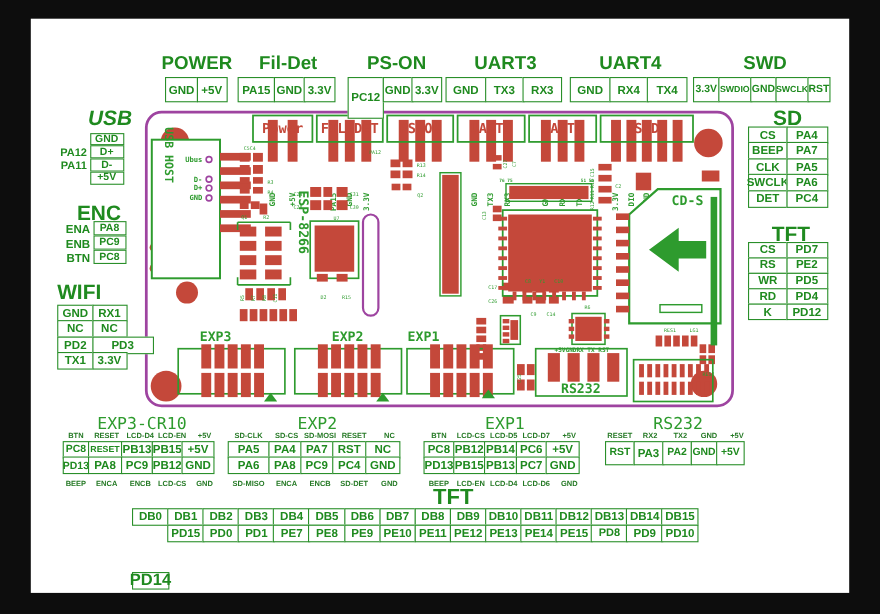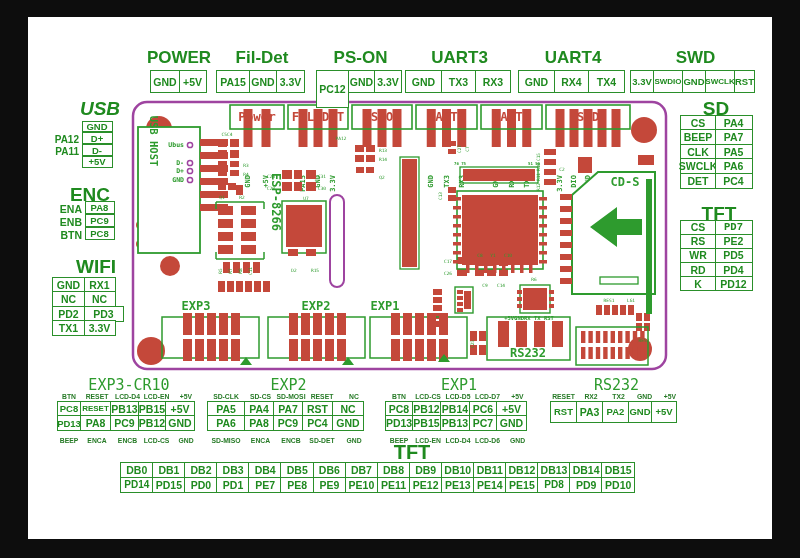--- a/index.html
+++ b/index.html
@@ -429,33 +429,33 @@
         </div>
         <div style="display: flex; height: 13px;">
           <div class="outerlab" style="width: 32px; font-size: 10.5px;">ENB</div>
           <div class="cell" style="width: 30px; height: 13px; font-size: 9.5px; margin-top: -1.5px;">PC9</div>
         </div>
         <div style="display: flex; height: 13px;">
           <div class="outerlab" style="width: 32px; font-size: 10.5px;">BTN</div>
           <div class="cell" style="width: 30px; height: 13px; font-size: 9.5px; margin-top: -1.5px;">PC8</div>
         </div>
       </div>
-      <div class="sideTitle" style="position: absolute; left: 96px; top: 256px;">WIFI</div>
+      <div class="sideTitle" style="position: absolute; left: 72px; top: 256px;">WIFI</div>
       <div style="position: absolute; left: 52px; top: 278px;">
         <div style="display: flex; height: 16px; margin-top: -1.5px;">
           <div class="cell" style="width: 33px; height: 16px; font-size: 10.5px;">GND</div>
           <div class="cell" style="width: 32px; height: 16px; font-size: 10.5px;">RX1</div>
         </div>
         <div style="display: flex; height: 16px; margin-top: -1.5px;">
           <div class="cell" style="width: 33px; height: 16px; font-size: 10.5px;">NC</div>
           <div class="cell" style="width: 32px; height: 16px; font-size: 10.5px;">NC</div>
         </div>
         <div style="display: flex; height: 16px; margin-top: -1.5px;">
           <div class="cell" style="width: 33px; height: 16px; font-size: 10.5px;">PD2</div>
-          <div class="cell" style="width: 40px; height: 16px; font-size: 10.5px;">PD3</div>
+          <div class="cell" style="width: 56px; height: 16px; font-size: 10.5px;">PD3</div>
         </div>
         <div style="display: flex; height: 16px; margin-top: -1.5px;">
           <div class="cell" style="width: 33px; height: 16px; font-size: 10.5px;">TX1</div>
           <div class="cell" style="width: 32px; height: 16px; font-size: 10.5px;">3.3V</div>
         </div>
       </div>
       <div class="sideTitle" style="position: absolute; left: 716px; top: 98px;">SD</div>
       <div style="position: absolute; left: 680px; top: 116px;">
         <div style="display: flex; height: 16px; margin-top: -1.5px;">
           <div class="cell" style="width: 36px; height: 16px; font-size: 10.5px;">CS</div>
@@ -475,21 +475,21 @@
         </div>
         <div style="display: flex; height: 16px; margin-top: -1.5px;">
           <div class="cell" style="width: 36px; height: 16px; font-size: 10.5px;">DET</div>
           <div class="cell" style="width: 38px; height: 16px; font-size: 10.5px;">PC4</div>
         </div>
       </div>
       <div class="sideTitle" style="position: absolute; left: 719px; top: 203px;">TFT</div>
       <div style="position: absolute; left: 680px; top: 221px;">
         <div style="display: flex; height: 15.6px; margin-top: -1.5px;">
           <div class="cell" style="width: 36px; height: 15.6px; font-size: 10.5px;">CS</div>
-          <div class="cell" style="width: 38px; height: 15.6px; font-size: 10.5px; font-family: Liberation Mono, monospace;">PD7</div>
+          <div class="cell" style="width: 38px; height: 15.6px; font-size: 10.5px;">PD7</div>
         </div>
         <div style="display: flex; height: 15.6px; margin-top: -1.5px;">
           <div class="cell" style="width: 36px; height: 15.6px; font-size: 10.5px;">RS</div>
           <div class="cell" style="width: 38px; height: 15.6px; font-size: 10.5px;">PE2</div>
         </div>
         <div style="display: flex; height: 15.6px; margin-top: -1.5px;">
           <div class="cell" style="width: 36px; height: 15.6px; font-size: 10.5px;">WR</div>
           <div class="cell" style="width: 38px; height: 15.6px; font-size: 10.5px;">PD5</div>
         </div>
         <div style="display: flex; height: 15.6px; margin-top: -1.5px;">
@@ -633,21 +633,21 @@
           <div class="cell" style="width: 33.6px; height: 16.5px; font-size: 10.5px;">DB8</div>
           <div class="cell" style="width: 33.6px; height: 16.5px; font-size: 10.5px;">DB9</div>
           <div class="cell" style="width: 33.6px; height: 16.5px; font-size: 10.5px;">DB10</div>
           <div class="cell" style="width: 33.6px; height: 16.5px; font-size: 10.5px;">DB11</div>
           <div class="cell" style="width: 33.6px; height: 16.5px; font-size: 10.5px;">DB12</div>
           <div class="cell" style="width: 33.6px; height: 16.5px; font-size: 10.5px;">DB13</div>
           <div class="cell" style="width: 33.6px; height: 16.5px; font-size: 10.5px;">DB14</div>
           <div class="cell" style="width: 33.6px; height: 16.5px; font-size: 10.5px;">DB15</div>
         </div>
         <div style="display: flex; height: 16.5px; margin-top: -1.5px;">
-          <div class="cell" style="width: 33.6px; height: 16.5px; font-size: 10px;">PD14</div>
+          <div class="cell" style="width: 33.6px; height: 16.5px; font-size: 15px; margin-top: 43px;">PD14</div>
           <div class="cell" style="width: 33.6px; height: 16.5px; font-size: 10.5px;">PD15</div>
           <div class="cell" style="width: 33.6px; height: 16.5px; font-size: 10.5px;">PD0</div>
           <div class="cell" style="width: 33.6px; height: 16.5px; font-size: 10.5px;">PD1</div>
           <div class="cell" style="width: 33.6px; height: 16.5px; font-size: 10.5px;">PE7</div>
           <div class="cell" style="width: 33.6px; height: 16.5px; font-size: 10.5px;">PE8</div>
           <div class="cell" style="width: 33.6px; height: 16.5px; font-size: 10.5px;">PE9</div>
           <div class="cell" style="width: 33.6px; height: 16.5px; font-size: 10.5px;">PE10</div>
           <div class="cell" style="width: 33.6px; height: 16.5px; font-size: 10.5px;">PE11</div>
           <div class="cell" style="width: 33.6px; height: 16.5px; font-size: 10.5px;">PE12</div>
           <div class="cell" style="width: 33.6px; height: 16.5px; font-size: 10.5px;">PE13</div>

